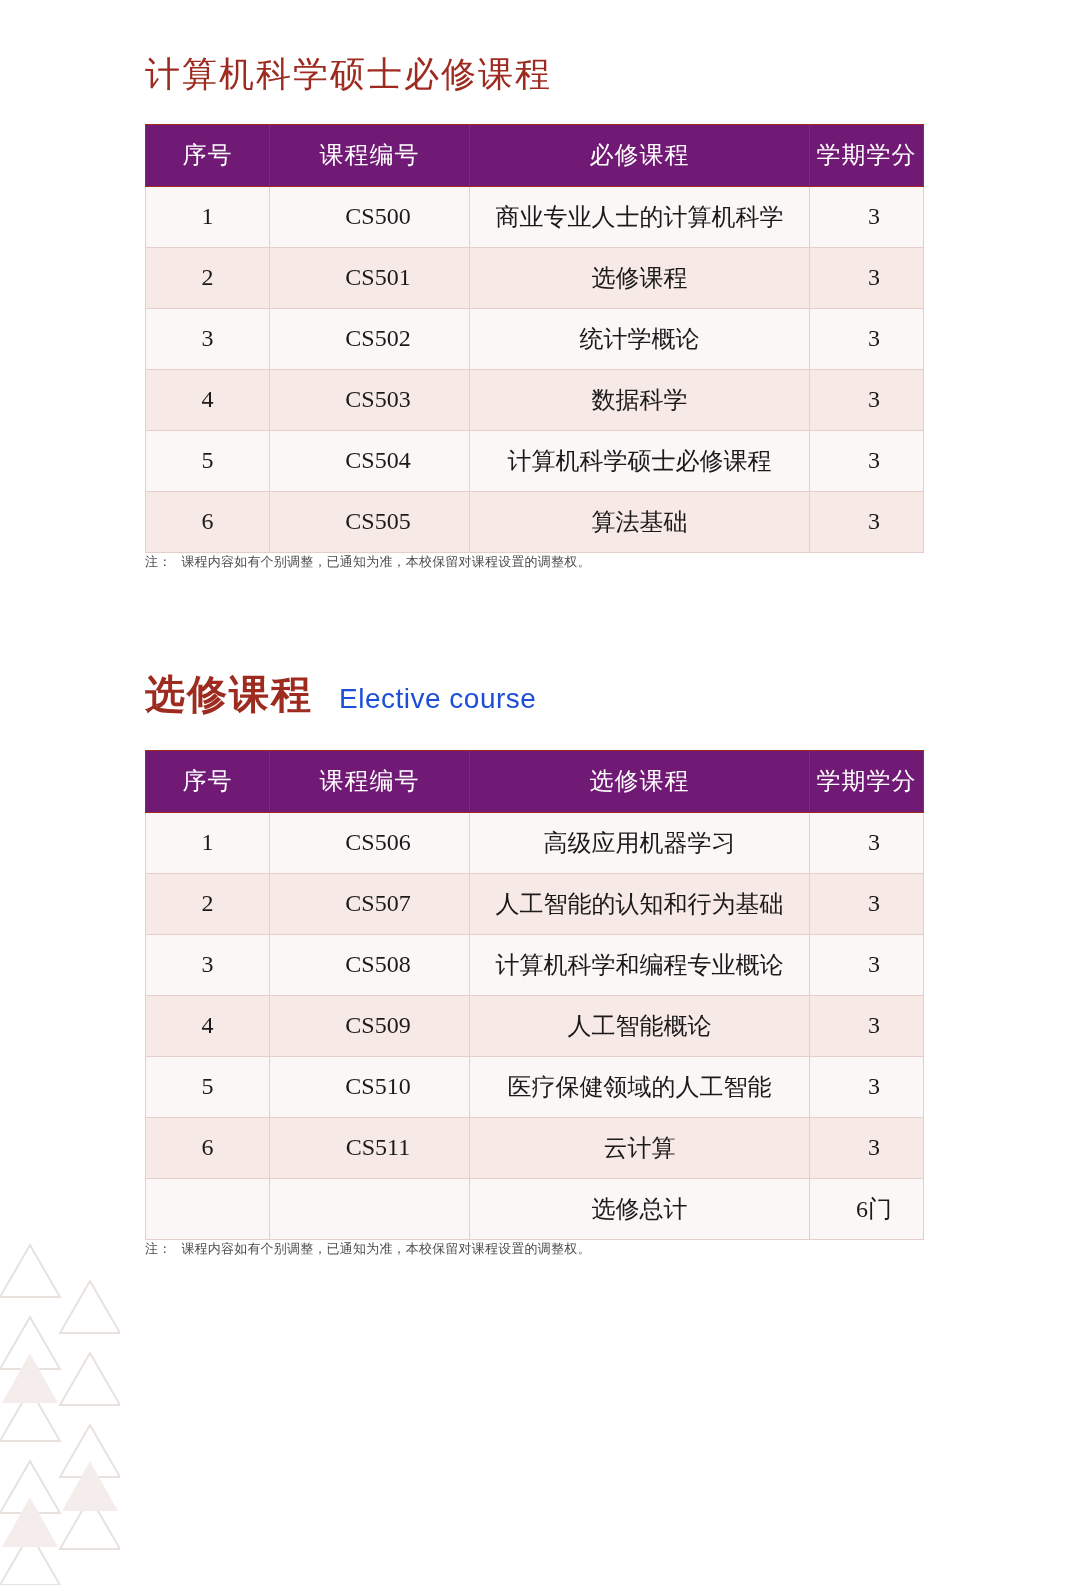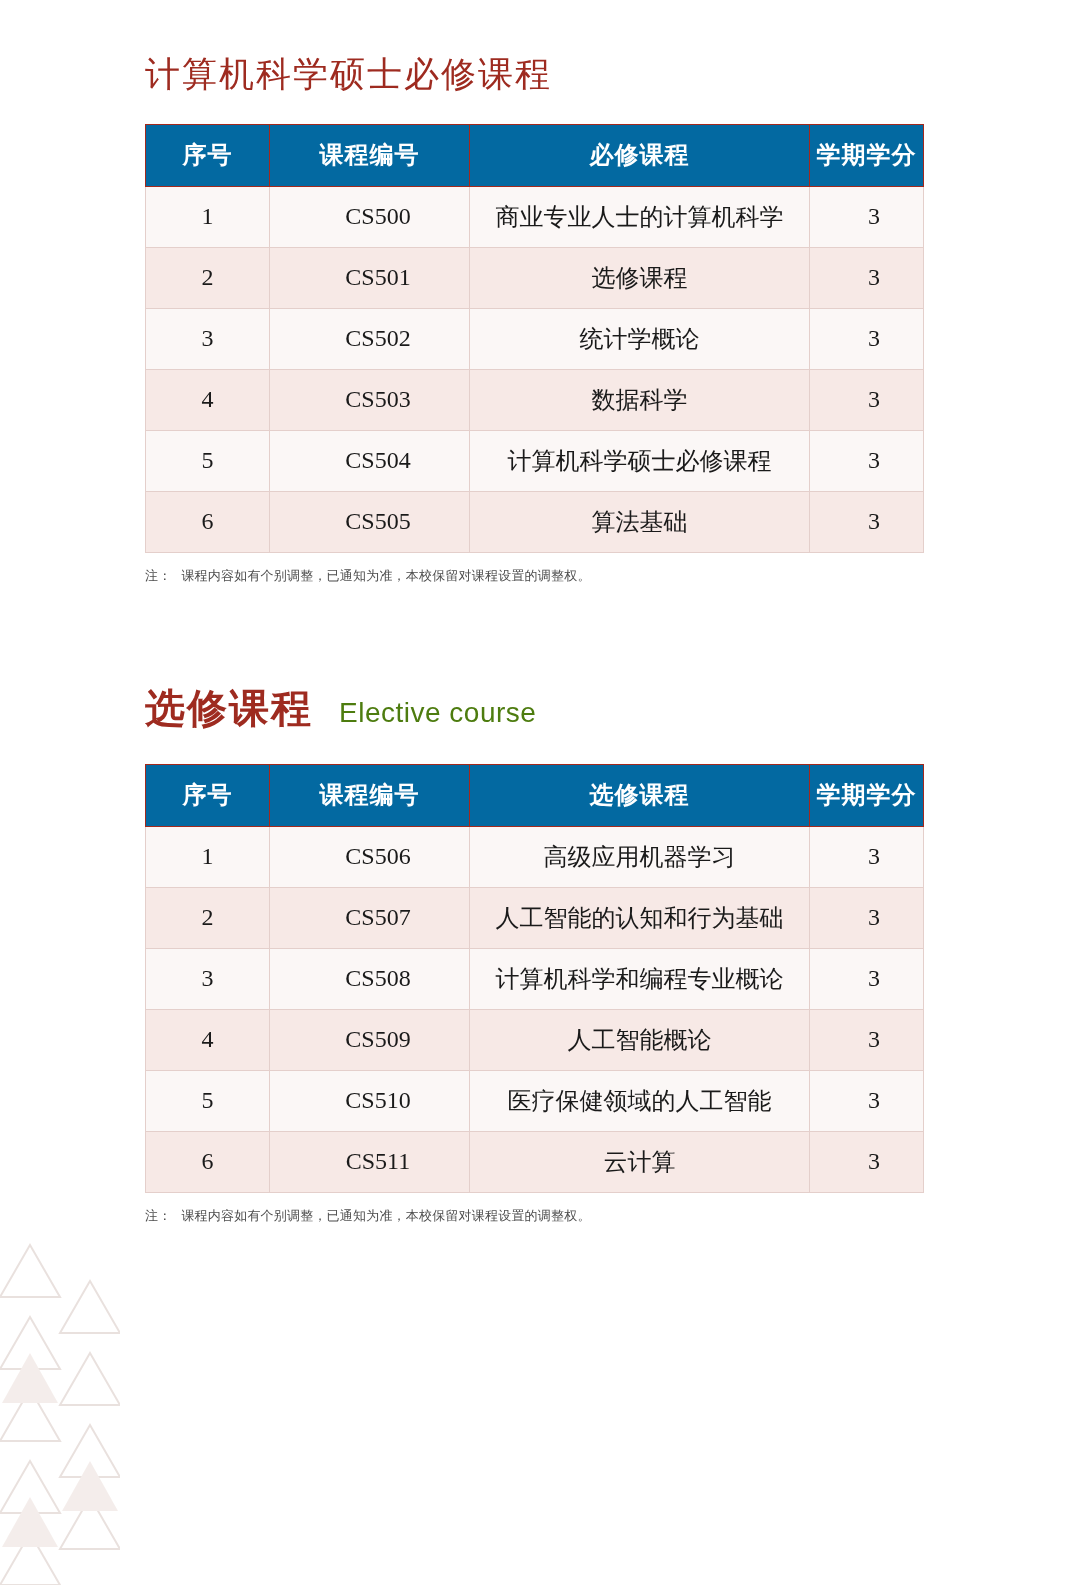--- a/index.html
+++ b/index.html
@@ -57,40 +57,40 @@
     margin: 0 0 0 0;
   }
   .section2-heading .cn {
     font-weight: bold;
     font-size: 40px;
     color: #9e2b20;
     letter-spacing: 2px;
   }
   .section2-heading .en {
     font-size: 28px;
-    color: #4d7c0f;
+    color: #1d4ed8;
     letter-spacing: 0.5px;
   }
 
   table.course {
     border-collapse: collapse;
     width: 778px;
     margin-top: 28px;
     table-layout: fixed;
     font-family: "Liberation Serif", serif;
   }
   table.course col.c1 { width: 124px; }
   table.course col.c2 { width: 200px; }
   table.course col.c3 { width: 340px; }
   table.course col.c4 { width: 114px; }
 
   table.course th {
-    background: #0369a1;
+    background: #701a75;
     color: #ffffff;
-    font-weight: bold;
+    font-weight: normal;
     font-size: 24px;
     height: 62px;
     border: 1px solid #a3291d;
     letter-spacing: 1px;
   }
   table.course td {
     border: 1px solid #e4cfcb;
     height: 61px;
     font-size: 24px;
     text-align: center;
@@ -99,21 +99,21 @@
   table.course tbody tr.odd td { background: #fbf7f6; }
   table.course tbody tr.even td { background: #f7e9e6; }
   table.course tbody tr.total td { background: #fbf7f6; }
 
   td.left-pad { text-align: left; padding-left: 18px; }
   td.credit { text-align: left; padding-left: 16px; }
 
   .note {
     font-size: 13px;
     color: #4d4d4d;
-    margin-top: 14px;
+    margin-top: 0;
     letter-spacing: 0.2px;
   }
   .note .lbl { margin-right: 10px; }
 
   .gap-block { height: 96px; }
 </style>
 </head>
 <body>
 
 <svg class="deco" viewBox="0 0 120 360" xmlns="http://www.w3.org/2000/svg">
@@ -250,20 +250,26 @@
         <td class="left-pad">CS510</td>
         <td>医疗保健领域的人工智能</td>
         <td class="credit">3</td>
       </tr>
       <tr class="even">
         <td>6</td>
         <td class="left-pad">CS511</td>
         <td>云计算</td>
         <td class="credit">3</td>
       </tr>
+      <tr class="total">
+        <td></td>
+        <td></td>
+        <td>选修总计</td>
+        <td class="credit">6门</td>
+      </tr>
     </tbody>
   </table>
 
   <div class="note">
     <span class="lbl">注：</span><span>课程内容如有个别调整，已通知为准，本校保留对课程设置的调整权。</span>
   </div>
 
 </div>
 
 </body></html>

